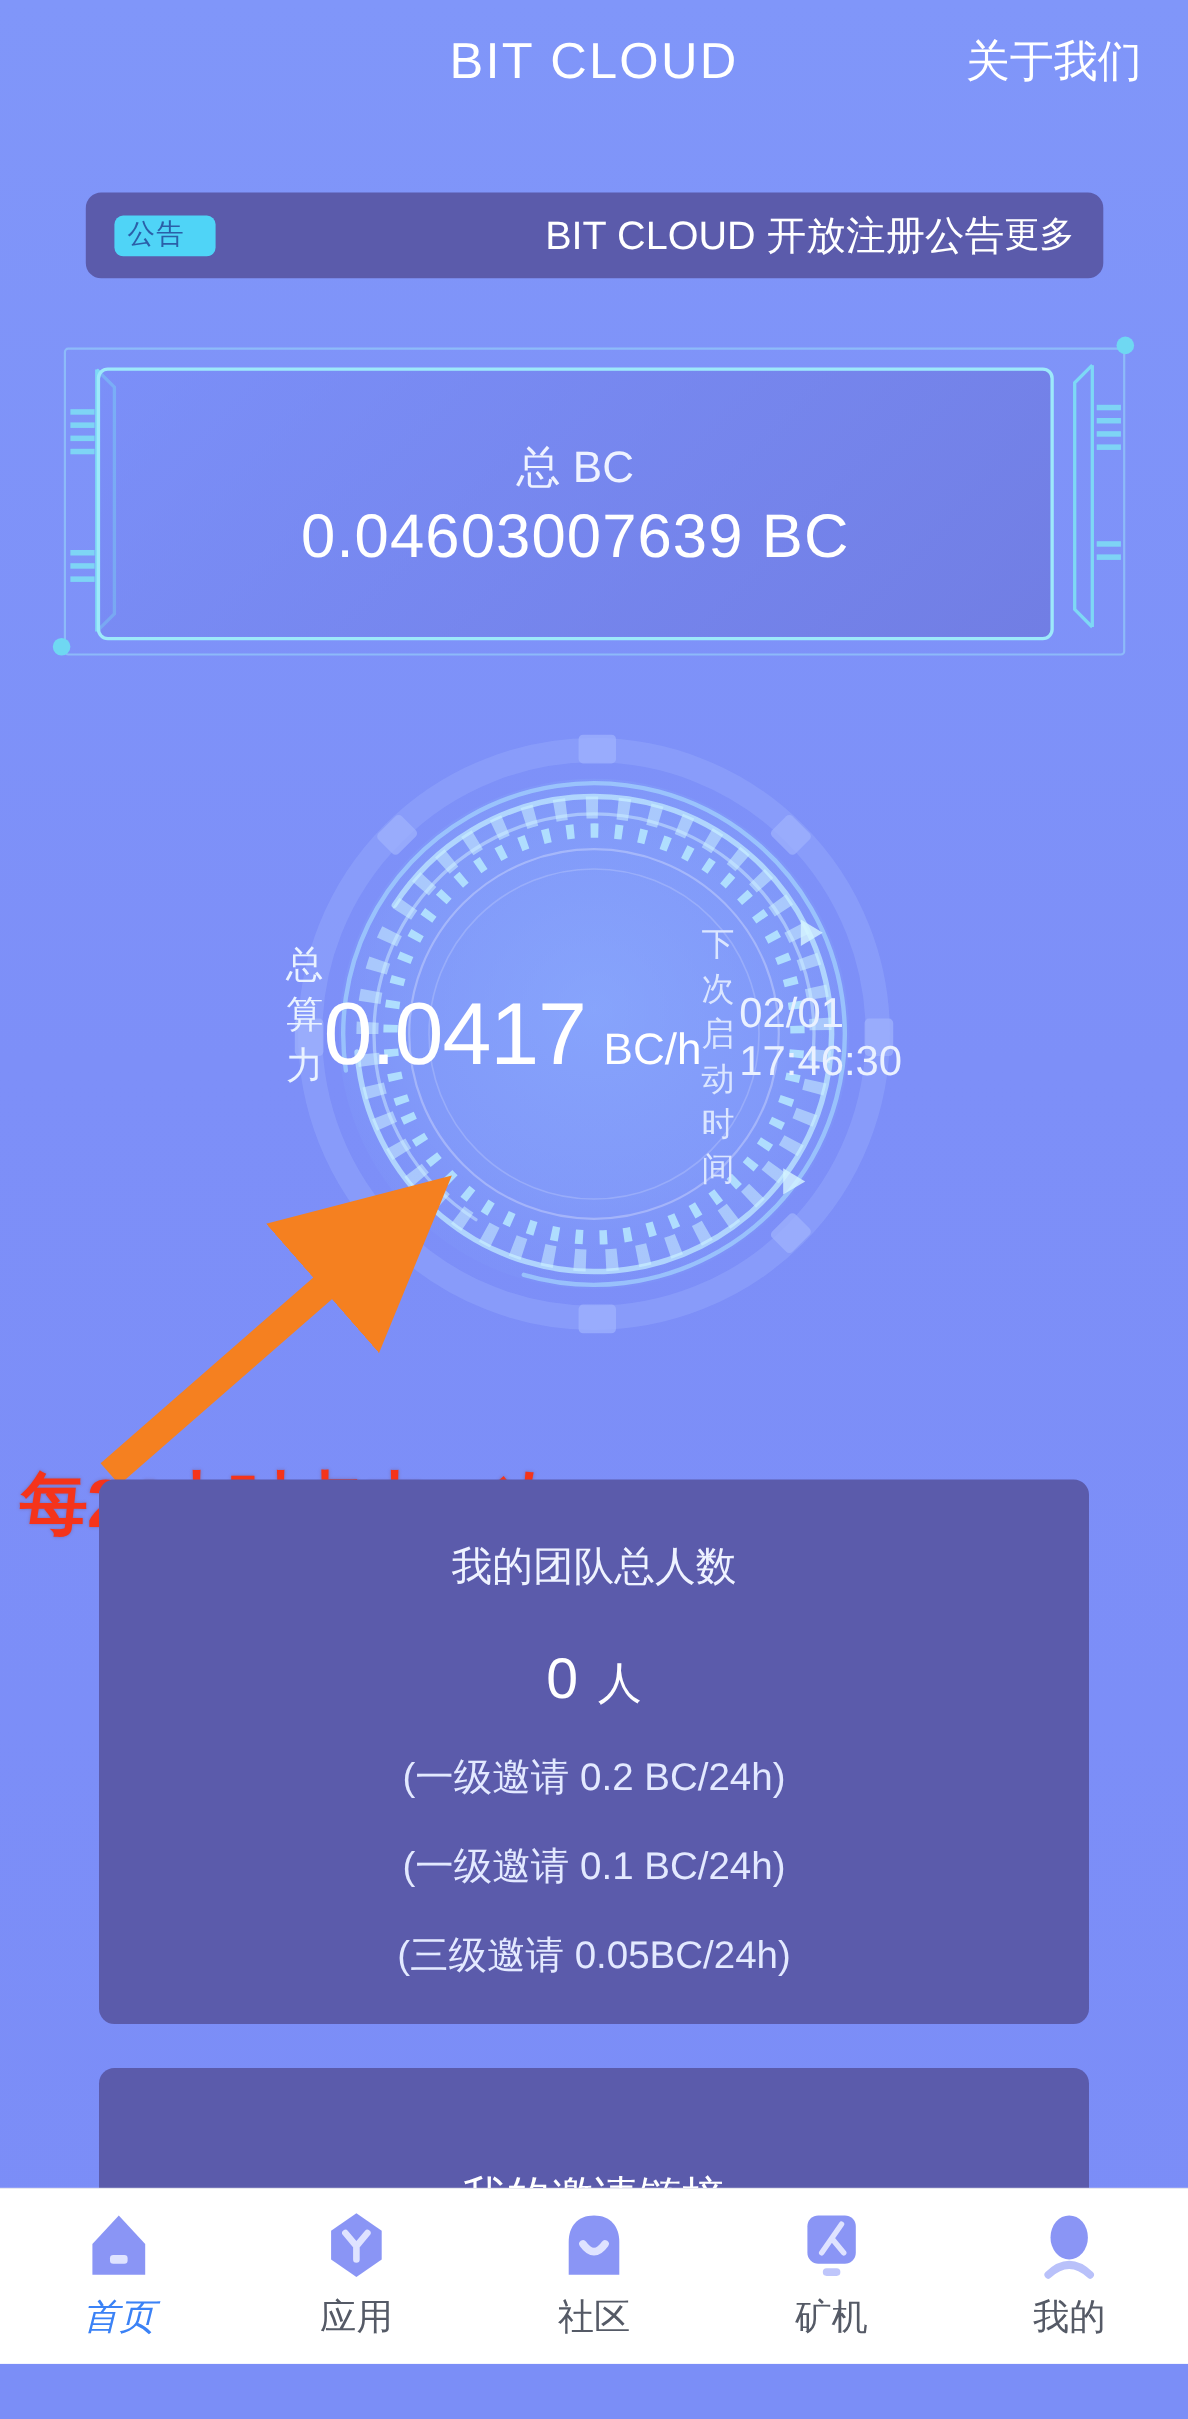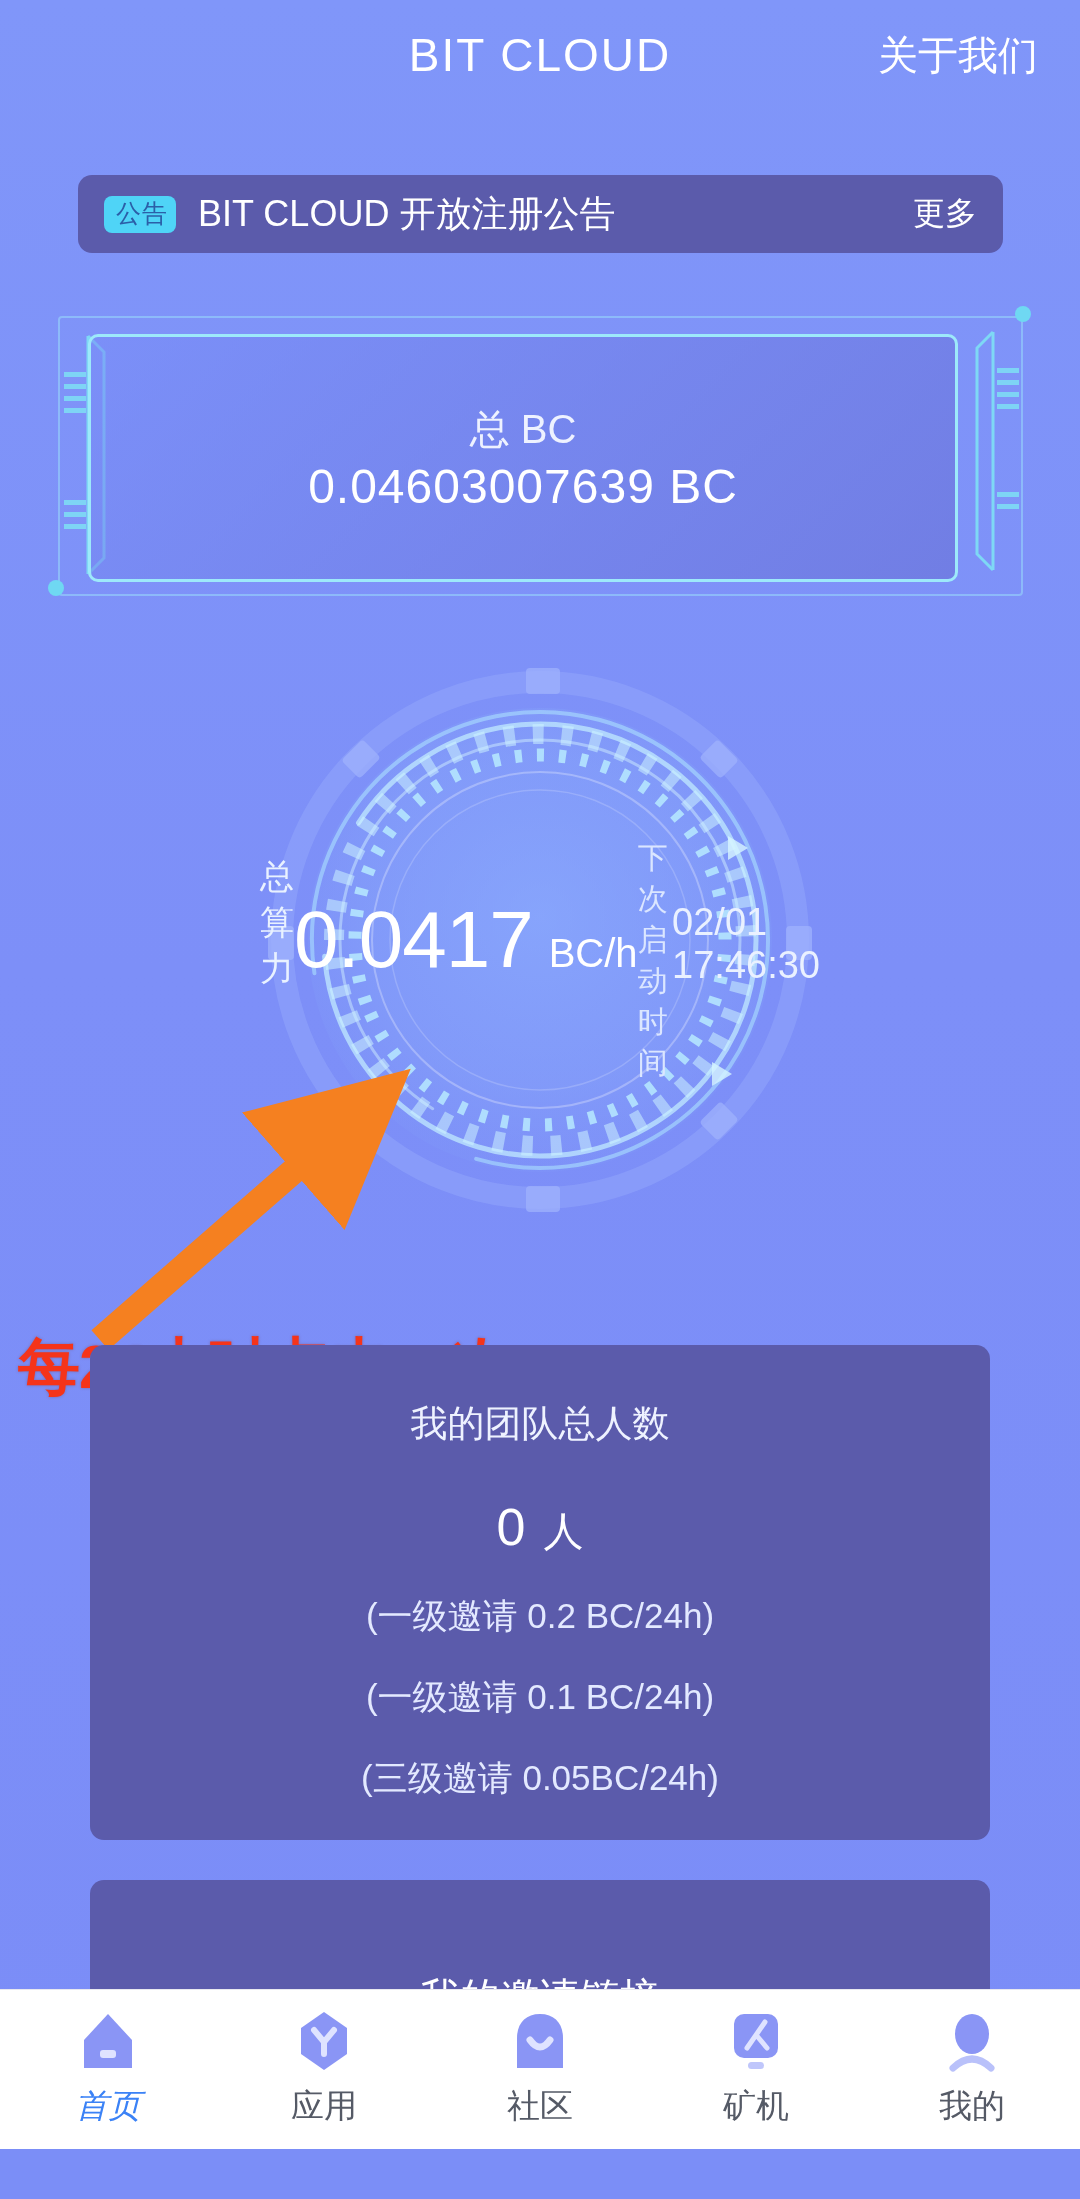--- a/index.html
+++ b/index.html
@@ -35,30 +35,30 @@
     background:#5b5bab;
     border-radius:14px;
     display:flex; align-items:center;
     padding:0 26px;
   }
   .announce-badge {
     background:#4fd4f7;
     color:#2b5fa8;
     font-size:25px;
     border-radius:8px;
-    padding:5px 8px 7px 12px;
+    padding:5px 28px 7px 12px;
     line-height:1;
     flex:0 0 auto;
     letter-spacing:1px;
   }
   .announce-text {
     flex:1 1 auto;
     color:#ffffff; font-size:36px;
     margin-left:22px;
-    white-space:nowrap; overflow:hidden; text-overflow:ellipsis;
+    white-space:nowrap; overflow:hidden; text-overflow:ellipsis;text-align:right;
   }
   .announce-more {
     flex:0 0 auto;
     color:#ffffff; font-size:32px;
   }
 
   
   .bc-wrap {
     position:absolute; left:58px; top:316px;
     width:965px; height:280px;
@@ -72,21 +72,21 @@
     position:absolute; left:30px; top:18px;
     width:870px; height:248px;
     background:linear-gradient(135deg, rgba(120,140,248,0.55) 0%, rgba(108,118,220,0.72) 100%);
     border:3px solid #9de9fa;
     border-radius:10px;
     display:flex; flex-direction:column;
     align-items:center; justify-content:center;
     gap:2px;
   }
   .bc-label { font-size:40px; color:#eef2ff; }
-  .bc-value { font-size:48px; color:#ffffff; letter-spacing:1px; }
+  .bc-value { font-size:56px; color:#ffffff; letter-spacing:1px; }
 
   
   .deco { position:absolute; pointer-events:none; }
 
   
   .gauge {
     position:absolute; left:50%; top:660px;
     transform:translateX(-50%);
     width:560px; height:560px;
   }

